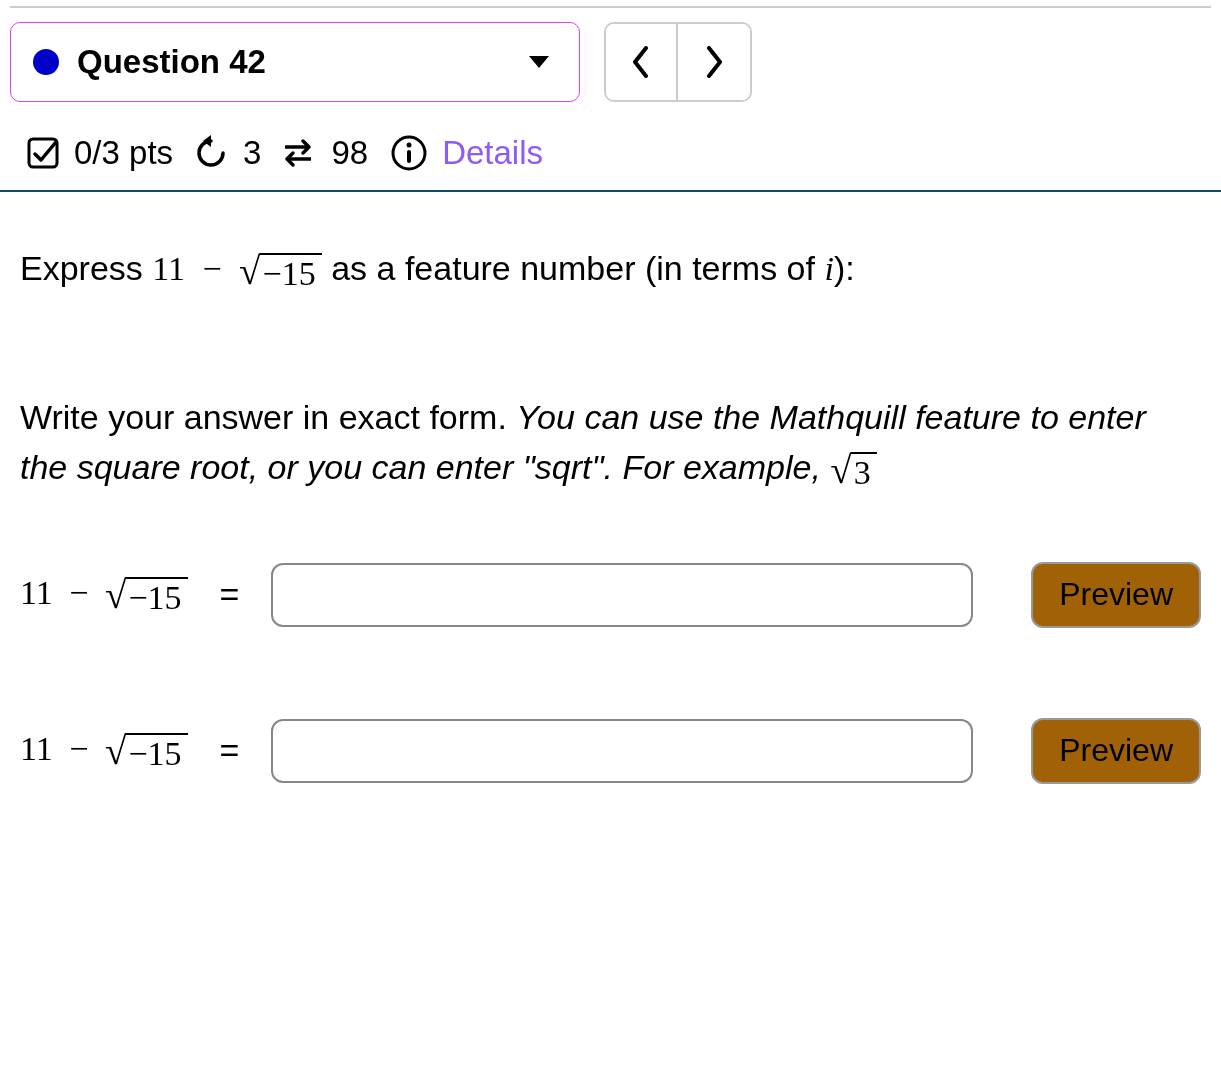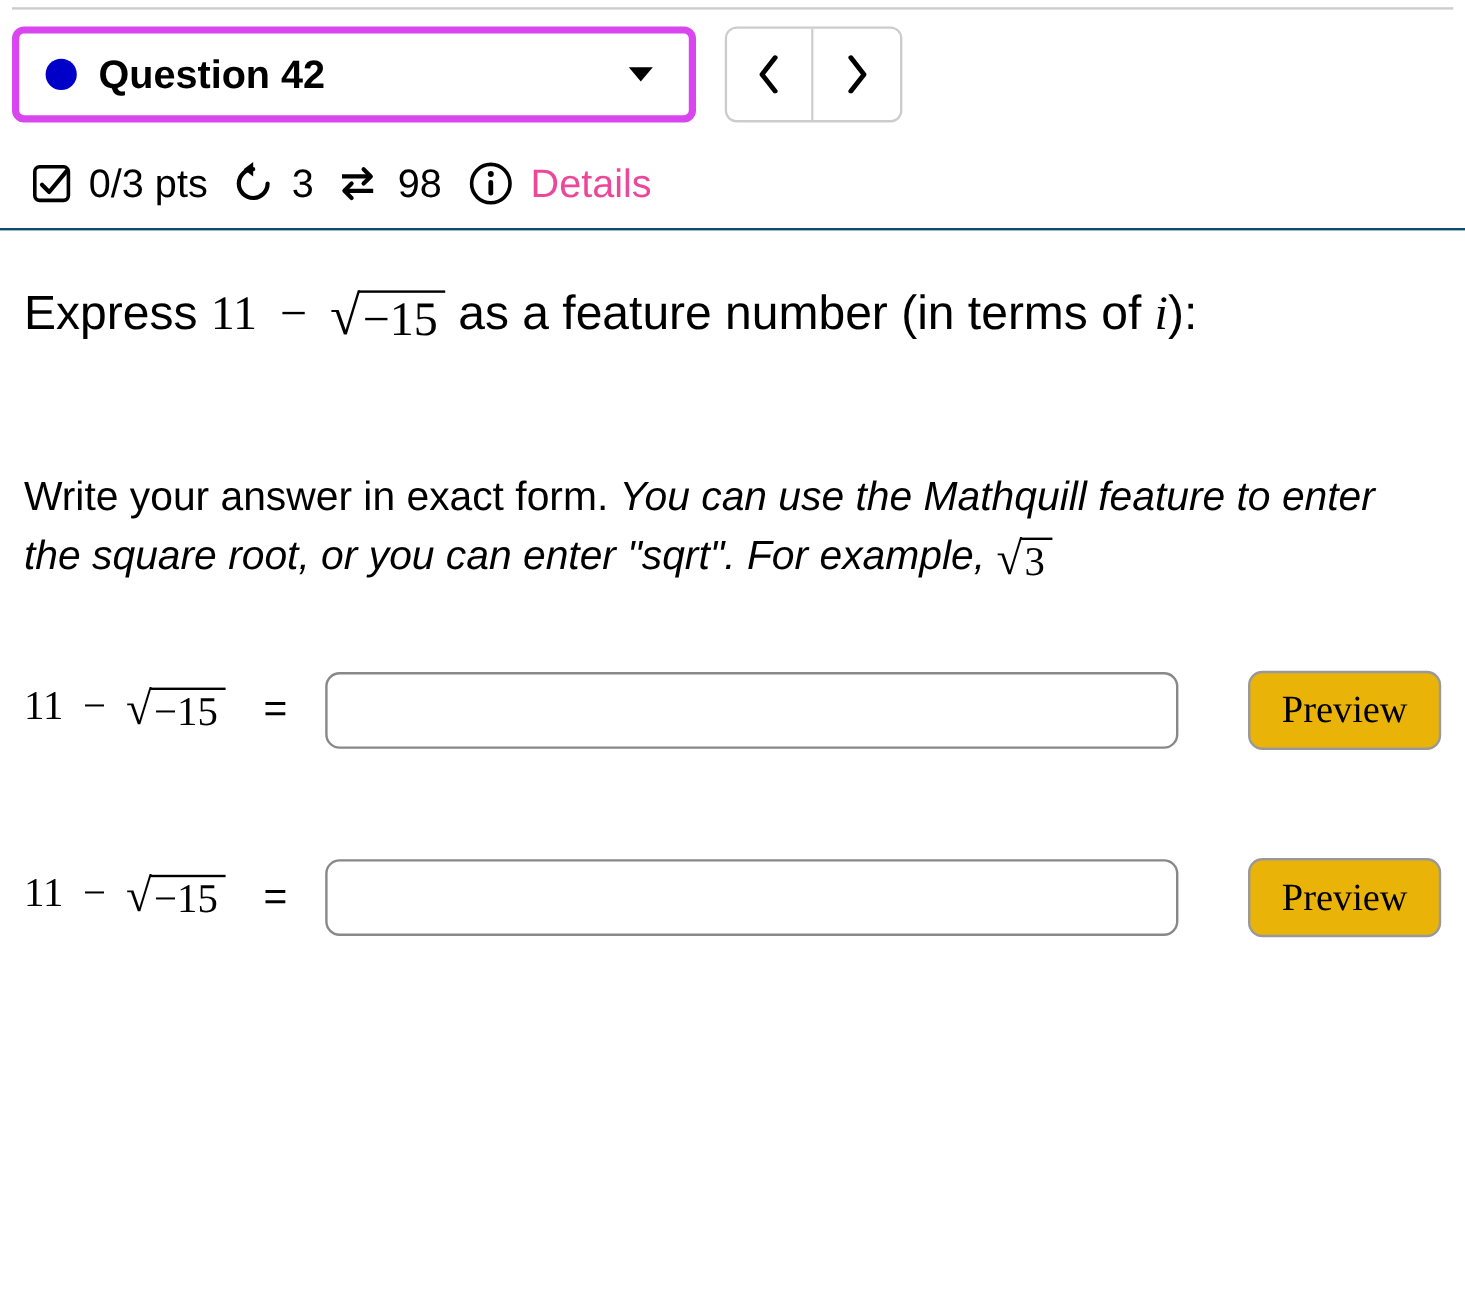--- a/index.html
+++ b/index.html
@@ -16,21 +16,21 @@
     border-top: 2px solid #ccc;
     margin: 6px 10px 0 10px;
   }
   .header-row {
     display: flex;
     align-items: stretch;
     padding: 14px 10px 10px 10px;
     gap: 24px;
   }
   .question-selector {
-    border: 6px solid #d946ef;
+    border: 1px solid #d946ef;
     border-radius: 10px;
     background: #fff;
     display: flex;
     align-items: center;
     padding: 6px 22px;
     gap: 18px;
     width: 570px;
     height: 80px;
     cursor: pointer;
   }
@@ -76,30 +76,31 @@
   .meta-row {
     display: flex;
     align-items: center;
     padding: 22px 26px 18px 26px;
     gap: 14px;
     border-bottom: 2px solid #0c4a6e;
     font-size: 33px;
   }
   .icon-svg { flex-shrink: 0; }
   .details-link {
-    color: #ec4899;
+    color: #8b5cf6;
     cursor: pointer;
   }
   .content {
     padding: 40px 20px 10px 20px;
   }
   .prompt-line {
-    font-size: 40px;
+    font-size: 34px;
     line-height: 1.45;
     margin-bottom: 100px;
+    margin-top: 12px;
   }
   .math {
     font-family: "Cambria Math", "STIX", "Times New Roman", serif;
   }
   .sqrt-wrap {
     display: inline-flex;
     align-items: flex-start;
     vertical-align: -4px;
   }
   .sqrt-sym {
@@ -147,25 +148,25 @@
     border: 2px solid #888;
     border-radius: 12px;
     font-size: 30px;
     padding: 4px 14px;
     background: #fff;
   }
   .preview-btn {
     height: 66px;
     border: 2px solid #999;
     border-radius: 12px;
-    background: #eab308;
+    background: #a16207;
     font-size: 32px;
     padding: 0 26px;
     cursor: pointer;
-    font-family: Liberation Serif, serif;
+    font-family: Liberation Sans, sans-serif;
     margin-left: 32px;
   }
   .section2 {
     font-size: 34px;
     line-height: 1.45;
     margin-bottom: 18px;
   }
 </style>
 </head>
 <body>

